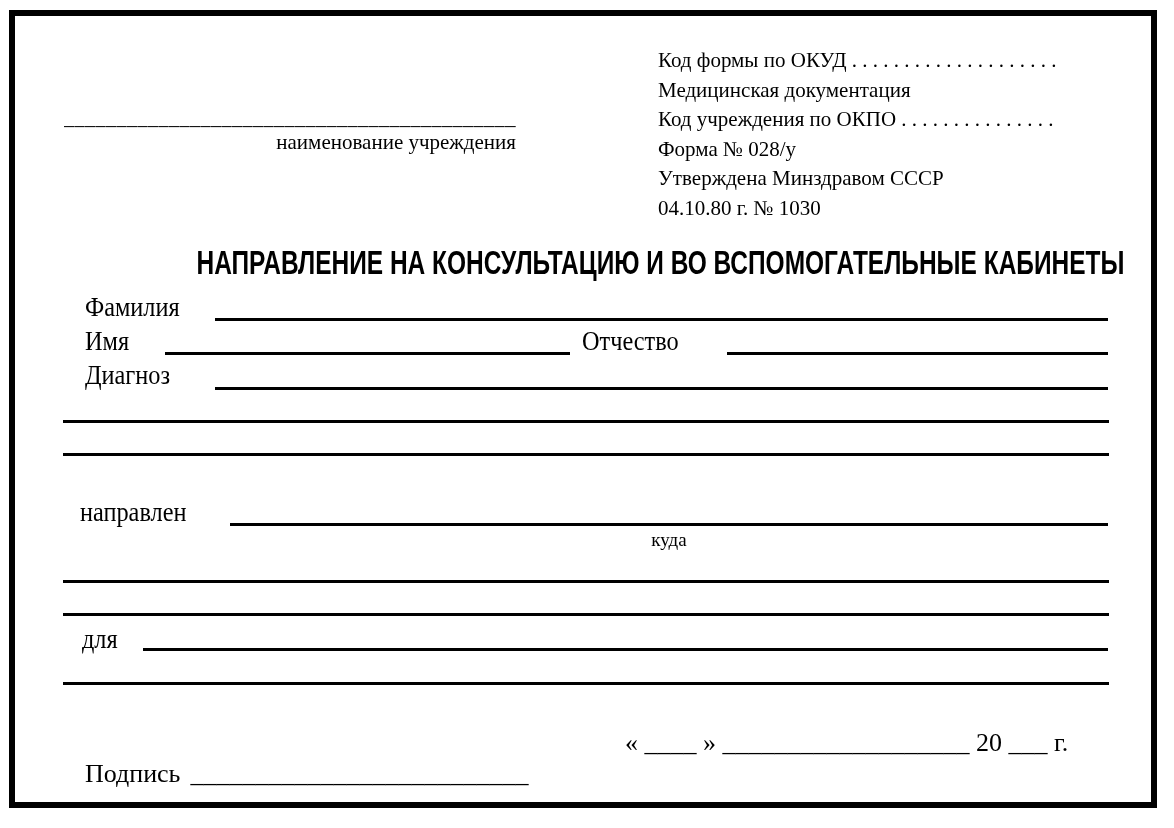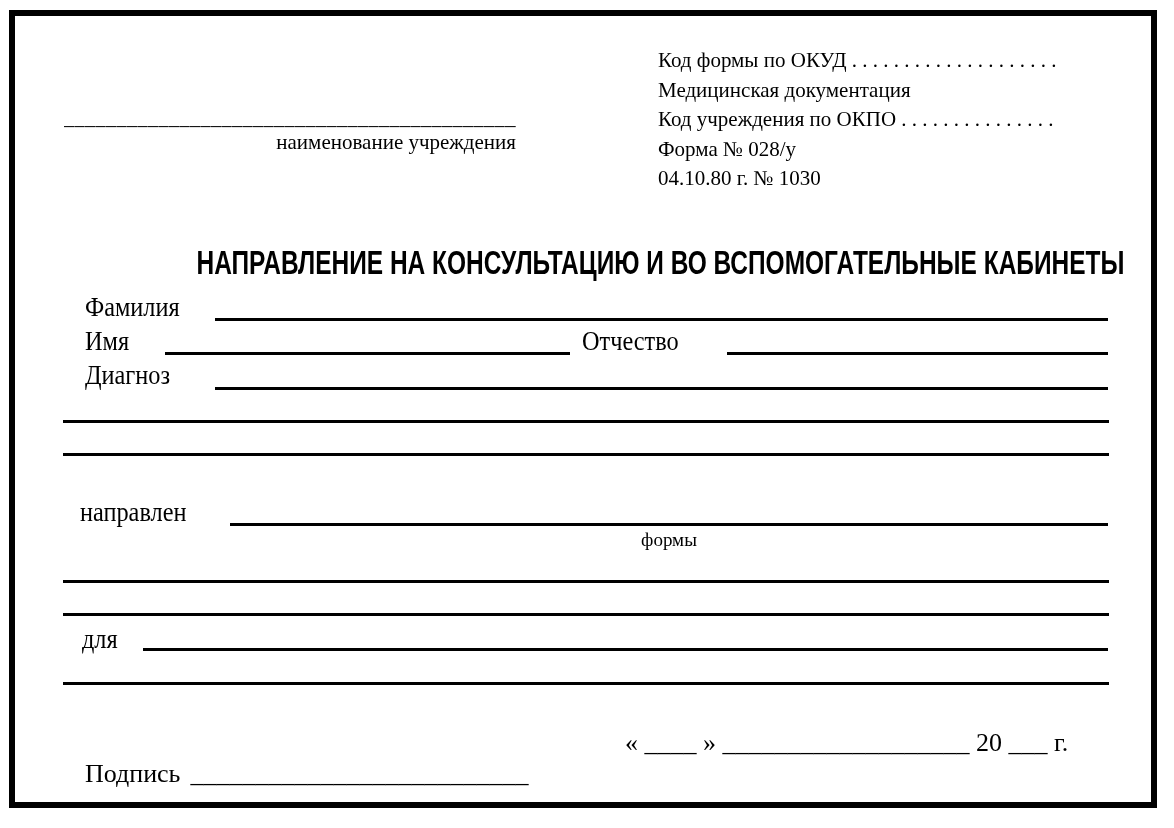--- a/index.html
+++ b/index.html
@@ -52,20 +52,21 @@
   <div class="org-block">
     <div class="org-line">_____________________________________________</div>
     <div class="org-caption">наименование учреждения</div>
   </div>
 
   <div class="codes">
     <div>Код формы по ОКУД . . . . . . . . . . . . . . . . . . . .</div>
     <div>Медицинская документация</div>
     <div>Код учреждения по ОКПО . . . . . . . . . . . . . . .</div>
     <div>Форма № 028/у</div>
+    <div>Утверждена Минздравом СССР</div>
     <div>04.10.80 г. № 1030</div>
   </div>
 
   <div class="title">
     <span class="cond">НАПРАВЛЕНИЕ НА КОНСУЛЬТАЦИЮ И ВО ВСПОМОГАТЕЛЬНЫЕ КАБИНЕТЫ</span>
   </div>
 
   <span class="lbl" style="left:85px; top:292px;">Фамилия</span>
   <div class="rule" style="left:215px; top:318px; width:893px;"></div>
 
@@ -75,21 +76,21 @@
   <div class="rule" style="left:727px; top:352px; width:381px;"></div>
 
   <span class="lbl" style="left:85px; top:360px;">Диагноз</span>
   <div class="rule" style="left:215px; top:387px; width:893px;"></div>
 
   <div class="rule" style="left:63px; top:420px; width:1046px;"></div>
   <div class="rule" style="left:63px; top:453px; width:1046px;"></div>
 
   <span class="lbl" style="left:80px; top:497px;">направлен</span>
   <div class="rule" style="left:230px; top:523px; width:878px;"></div>
-  <div class="kuda">формы</div>
+  <div class="kuda">куда</div>
 
   <div class="rule" style="left:63px; top:580px; width:1046px;"></div>
   <div class="rule" style="left:63px; top:613px; width:1046px;"></div>
 
   <span class="lbl" style="left:82px; top:624px;">для</span>
   <div class="rule" style="left:143px; top:648px; width:965px;"></div>
 
   <div class="rule" style="left:63px; top:682px; width:1046px;"></div>
 
   <div class="sig-left">

